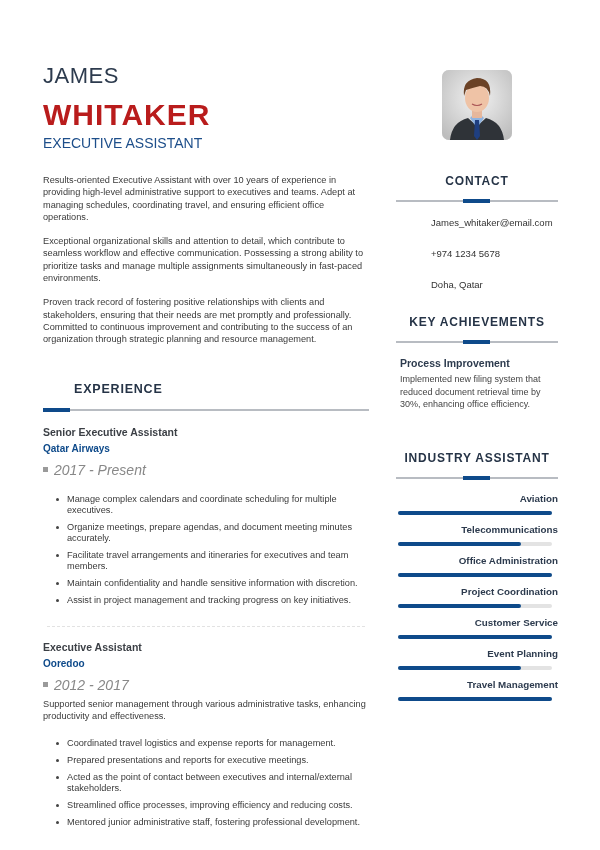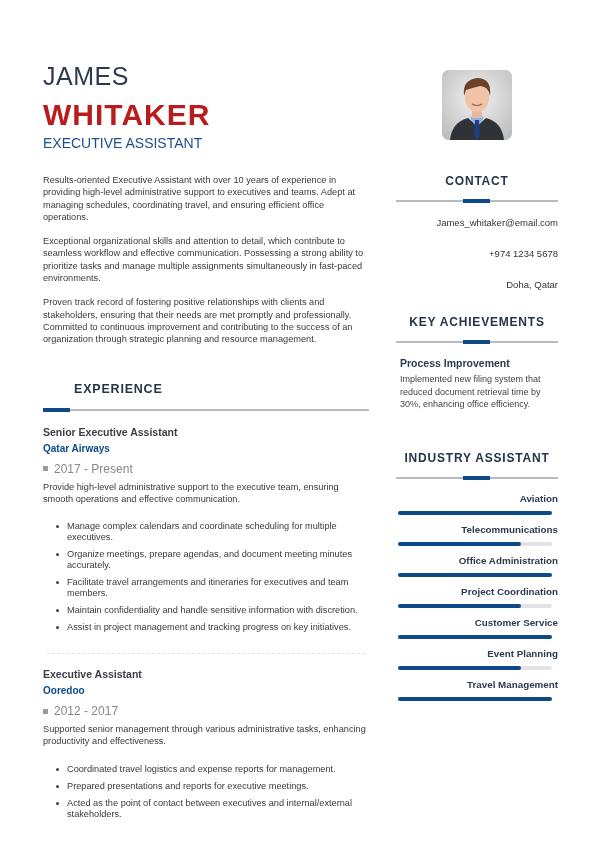--- a/index.html
+++ b/index.html
@@ -2,54 +2,54 @@
 <html><head>
 <meta charset="utf-8">
 <style>
   * { margin: 0; padding: 0; box-sizing: border-box; }
   html, body { width: 600px; height: 850px; background: #ffffff; overflow: hidden; }
   body { font-family: "Liberation Sans", "DejaVu Sans", sans-serif; color: #333; position: relative; }
 
   .left { position: absolute; left: 43px; top: 62px; width: 326px; }
   .right { position: absolute; left: 396px; top: 62px; width: 162px; }
 
-  .first-name { font-size: 25px; color: #2d3b4e; letter-spacing: 0.5px; line-height: 28px; font-weight: normal; }
+  .first-name { font-size: 22px; color: #2d3b4e; letter-spacing: 0.5px; line-height: 28px; font-weight: normal; }
   .last-name { font-size: 30px; color: #b91c1c; font-weight: bold; letter-spacing: 1px; line-height: 34px; margin-top: 8px; }
   .job-title { font-size: 14px; color: #1d4e8a; margin-top: 2px; line-height: 18px; }
 
   .summary { margin-top: 22px; }
   .summary p { font-size: 9.2px; line-height: 12.3px; color: #3a3a3a; margin-bottom: 12px; }
 
   .section-title { font-size: 12.5px; font-weight: bold; color: #263447; letter-spacing: 0.8px; padding-left: 31px; }
   .exp-title { margin-top: 36px; }
   .rule { position: relative; height: 4px; margin-top: 12px; }
   .rule .line { position: absolute; left: 0; right: 0; top: 1px; height: 2px; background: #b8bcc2; }
   .rule .accent { position: absolute; top: 0; height: 4px; width: 27px; background: #0e4a8a; }
 
   .job { margin-top: 14px; }
   .job .role { font-size: 10.5px; font-weight: bold; color: #3b3f45; }
   .job .company { font-size: 10px; font-weight: bold; color: #0e4a8a; margin-top: 5px; }
-  .job .date { font-size: 12px; color: #888; margin-top: 8px; display: flex; align-items: center; }
+  .job .date { font-size: 14px; color: #888; margin-top: 8px; display: flex; align-items: center; font-style: italic; }
   .job .date .cal { width: 5px; height: 5px; background: #9a9a9a; margin-right: 6px; display: inline-block; }
   .job .desc { font-size: 9.2px; line-height: 12.3px; color: #3a3a3a; margin-top: 5px; }
   .job ul { list-style: none; margin-top: 16px; }
   .job li { position: relative; padding-left: 24px; font-size: 9.2px; line-height: 11px; color: #3a3a3a; margin-bottom: 6px; }
   .job li::before { content: ""; position: absolute; left: 13px; top: 4px; width: 3px; height: 3px; border-radius: 50%; background: #444; }
   .job-sep { border-top: 1px dashed #e2e2e2; margin: 20px 4px 0 4px; }
 
   .photo-wrap { display: flex; justify-content: center; margin-top: 8px; }
   .photo { width: 70px; height: 70px; border-radius: 7px; overflow: hidden; background: #d9d9d9; }
 
   .r-section { text-align: center; }
   .r-title { font-size: 12px; font-weight: bold; color: #263447; letter-spacing: 0.8px; }
   .r-rule { position: relative; height: 4px; margin-top: 11px; }
   .r-rule .line { position: absolute; left: 0; right: 0; top: 1px; height: 2px; background: #b8bcc2; }
   .r-rule .accent { position: absolute; left: 67px; top: 0; height: 4px; width: 27px; background: #0e4a8a; }
 
-  .contact-list { text-align: right; padding-left: 4px; margin-top: 14px; }
+  .contact-list { text-align: left; padding-left: 4px; margin-top: 14px; margin-left: 31px; }
   .contact-list div { font-size: 9.5px; color: #333; margin-bottom: 19px; line-height: 12px; }
 
   .ach { text-align: left; padding-left: 4px; margin-top: 13px; }
   .ach .ach-title { font-size: 10.5px; font-weight: bold; color: #2d3b4e; }
   .ach .ach-desc { font-size: 9px; line-height: 12.5px; color: #444; margin-top: 4px; }
 
   .skills { text-align: right; margin-top: 13px; }
   .skill { margin-bottom: 9px; }
   .skill .name { font-size: 9.8px; font-weight: bold; color: #2d3b4e; padding-left: 2px; line-height: 12px; }
   .skill .track { margin-top: 6px; margin-left: 2px; width: 154px; height: 4px; border-radius: 2px; background: #e3e3e3; position: relative; }
@@ -75,21 +75,20 @@
     <div class="accent" style="left:0"></div>
   </div>
 
   <div class="job">
     <div class="role">Senior Executive Assistant</div>
     <div class="company">Qatar Airways</div>
     <div class="date">
       <span class="cal"></span>
       <span>2017 - Present</span>
     </div>
-    <div class="desc">Provide high-level administrative support to the executive team, ensuring smooth operations and effective communication.</div>
     <ul>
       <li>Manage complex calendars and coordinate scheduling for multiple executives.</li>
       <li>Organize meetings, prepare agendas, and document meeting minutes accurately.</li>
       <li>Facilitate travel arrangements and itineraries for executives and team members.</li>
       <li>Maintain confidentiality and handle sensitive information with discretion.</li>
       <li>Assist in project management and tracking progress on key initiatives.</li>
     </ul>
   </div>
 
   <div class="job-sep"></div>
@@ -99,20 +98,22 @@
     <div class="company">Ooredoo</div>
     <div class="date">
       <span class="cal"></span>
       <span>2012 - 2017</span>
     </div>
     <div class="desc">Supported senior management through various administrative tasks, enhancing productivity and effectiveness.</div>
     <ul>
       <li>Coordinated travel logistics and expense reports for management.</li>
       <li>Prepared presentations and reports for executive meetings.</li>
       <li>Acted as the point of contact between executives and internal/external stakeholders.</li>
+      <li>Streamlined office processes, improving efficiency and reducing costs.</li>
+      <li>Mentored junior administrative staff, fostering professional development.</li>
     </ul>
   </div>
 </div>
 
 <div class="right">
   <div class="photo-wrap">
     <div class="photo">
       <svg width="70" height="70" viewBox="0 0 70 70">
         <defs>
           <radialGradient id="bg" cx="50%" cy="40%" r="70%">

